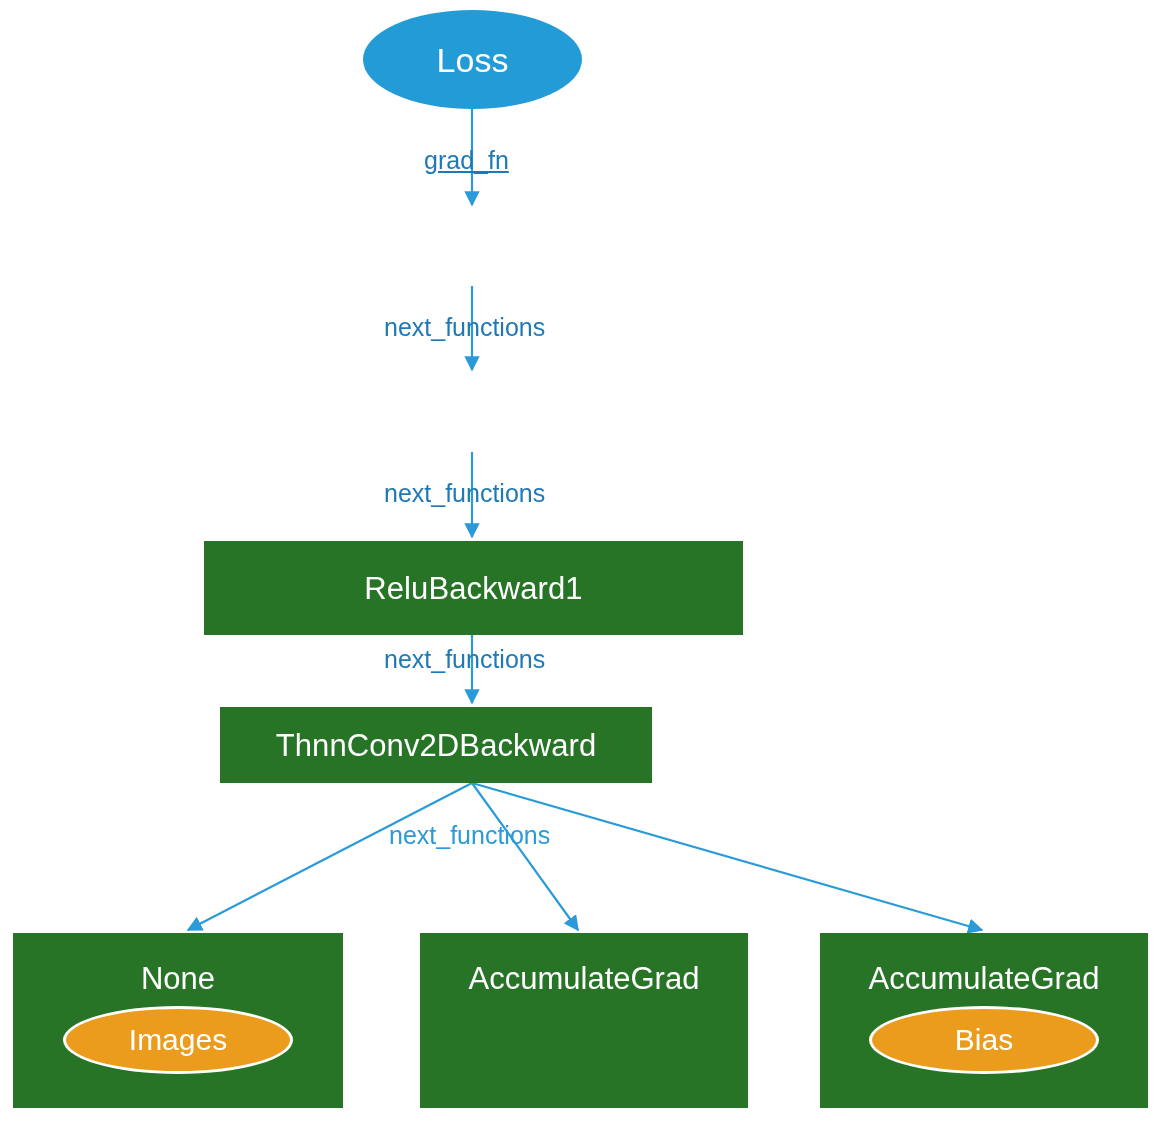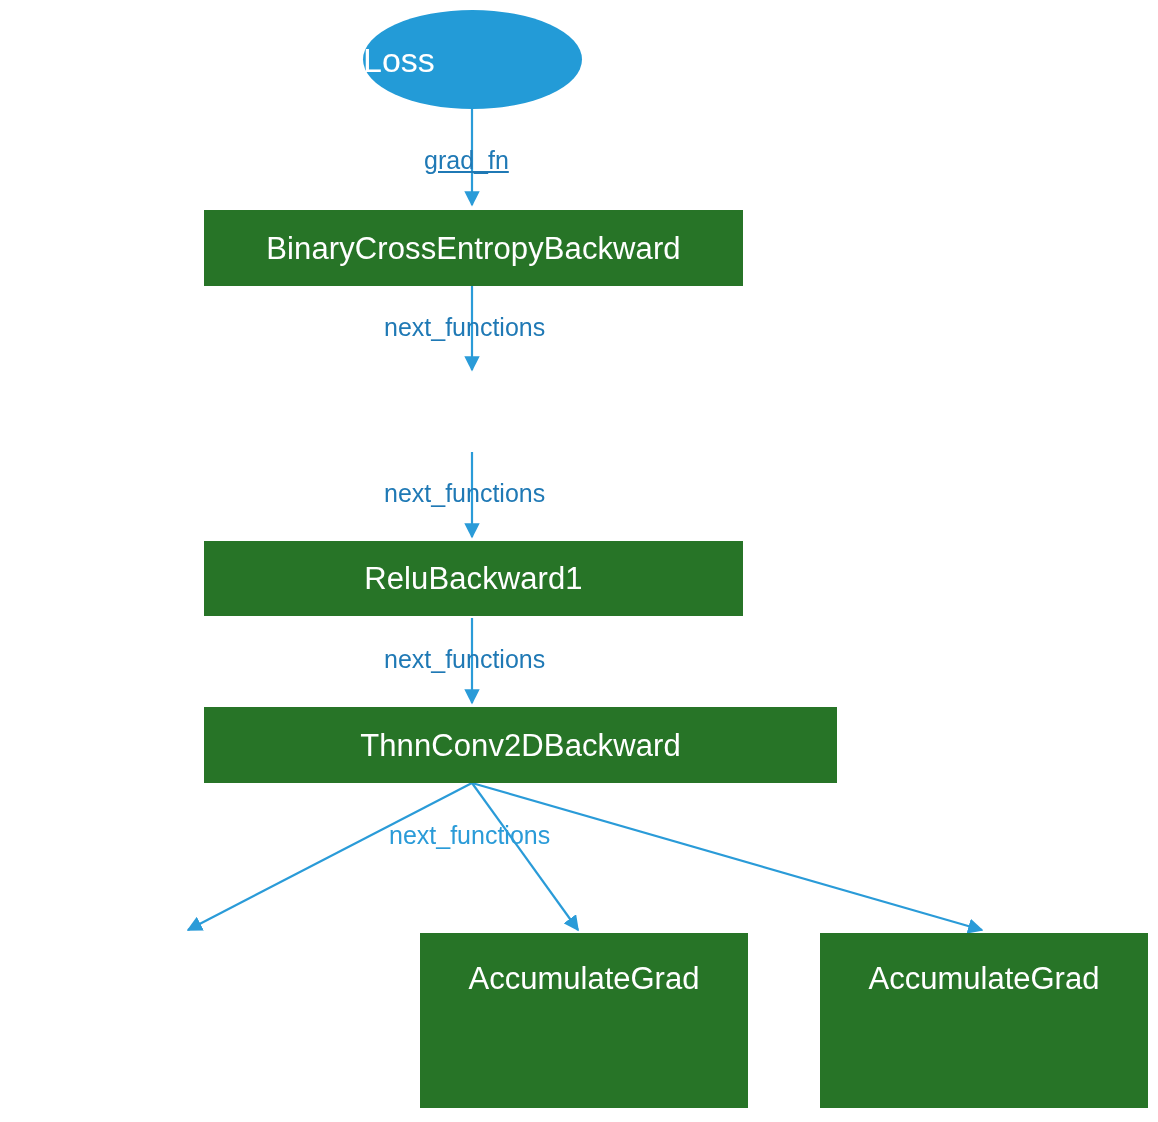--- a/index.html
+++ b/index.html
@@ -73,21 +73,21 @@
     color: #ffffff;
     font-size: 30px;
     line-height: 1;
     white-space: nowrap;
   }
   .loss-oval {
     background: #239bd7;
     border-radius: 50%;
     display: flex;
     align-items: center;
-    justify-content: flex-start;
+    justify-content: center;
   }
   .loss-label {
     color: #ffffff;
     font-size: 34px;
     line-height: 1;
   }
   .edge-label {
     position: absolute;
     color: #1f79b5;
     font-size: 25px;
@@ -132,35 +132,41 @@
   <div class="edge-label" style="left:384px; top:481px;">next_functions</div>
 
   <div class="edge-label" style="left:384px; top:647px;">next_functions</div>
 
   <div class="edge-label bright" style="left:389px; top:823px;">next_functions</div>
 
   <div class="node loss-oval" style="left:363px; top:10px; width:219px; height:99px;">
     <span class="loss-label">Loss</span>
   </div>
 
-  <div class="node proc-box" style="left:204px; top:210px; width:539px; height:76px;">
-    <span class="proc-label">BinaryCrossEntropyBackward</span>
-  </div>
 
 
-  <div class="node proc-box" style="left:204px; top:541px; width:539px; height:75px;">
+  <div class="node proc-box" style="left:204px; top:541px; width:539px; height:94px;">
     <span class="proc-label">ReluBackward1</span>
   </div>
 
-  <div class="node proc-box" style="left:204px; top:707px; width:633px; height:76px;">
+  <div class="node proc-box" style="left:220px; top:707px; width:432px; height:76px;">
     <span class="proc-label">ThnnConv2DBackward</span>
   </div>
 
+  <div class="node leaf-box" style="left:13px; top:933px; width:330px; height:175px;">
+    <span class="leaf-title">None</span>
+    <div class="oval-tensor" style="width:224px; height:62px;">
+      <span class="oval-tensor-label">Images</span>
+    </div>
+  </div>
 
   <div class="node leaf-box" style="left:420px; top:933px; width:328px; height:175px;">
     <span class="leaf-title">AccumulateGrad</span>
   </div>
 
   <div class="node leaf-box" style="left:820px; top:933px; width:328px; height:175px;">
     <span class="leaf-title">AccumulateGrad</span>
+    <div class="oval-tensor" style="width:224px; height:62px;">
+      <span class="oval-tensor-label">Bias</span>
+    </div>
   </div>
 
 </div>
 
 </body></html>

